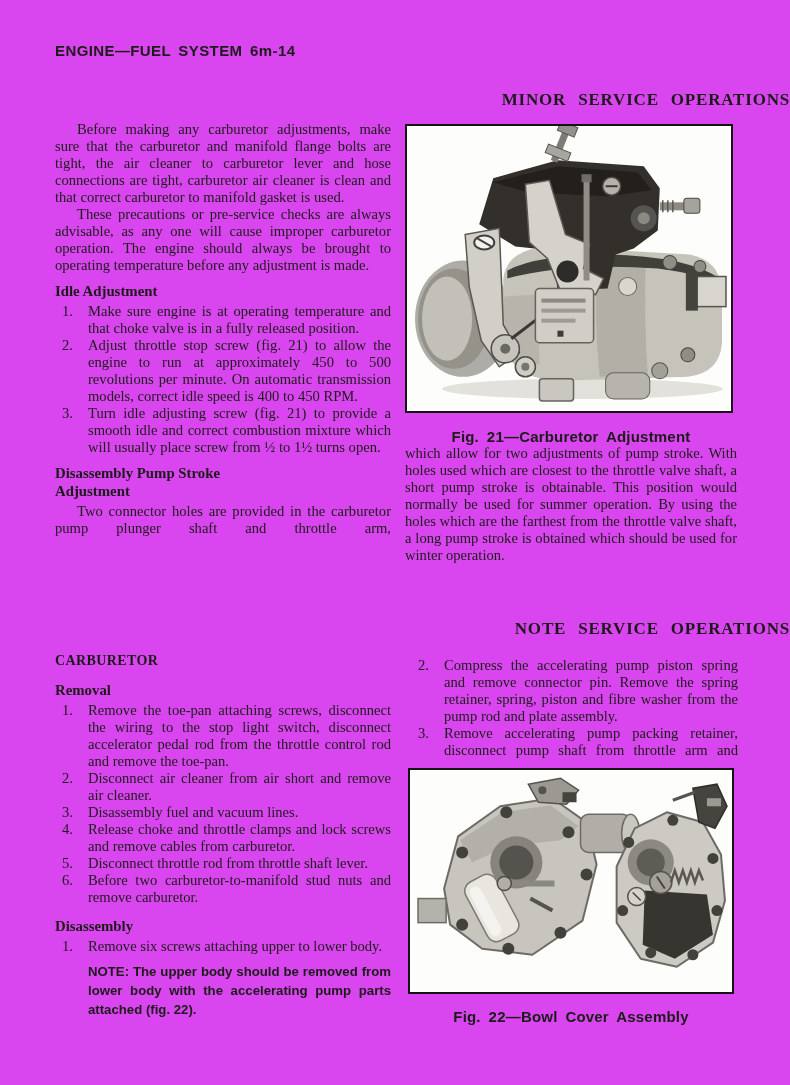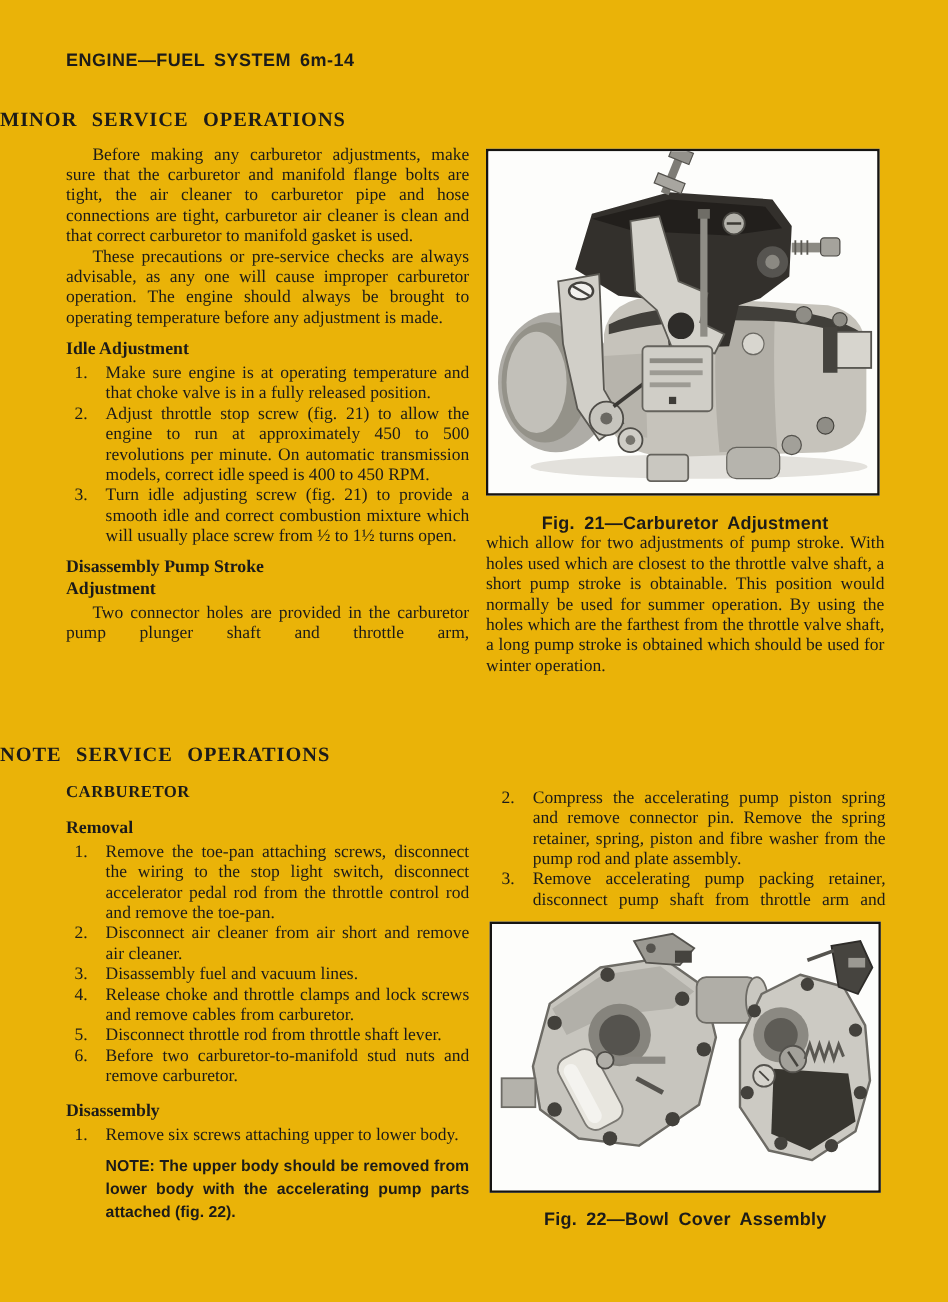--- a/index.html
+++ b/index.html
@@ -4,30 +4,30 @@
 <style>
   html,body{margin:0;padding:0;}
   body{
     width:790px;height:1085px;
     background:#f2f2f0;
     font-family:"Liberation Serif", serif;
     color:#1c1b19;
   }
   .sheet{
     position:relative;width:790px;height:1085px;
-    background:#eab308;overflow:hidden;
+    background:#d946ef;overflow:hidden;
   }
   
   .hdr{
     position:absolute;left:55px;top:42px;
     font-family:"Liberation Sans", sans-serif;
     font-weight:bold;font-size:15px;letter-spacing:.4px;word-spacing:3px;
   }
   .sec-title{
-    position:absolute;left:0;right:0;text-align:left;
+    position:absolute;left:0;right:0;text-align:right;
     font-weight:bold;font-size:17px;letter-spacing:.8px;word-spacing:7px;
     font-family:"Liberation Serif", serif;
   }
   .t-minor{top:90px;}
   .t-major{top:619px;}
   .col{position:absolute;font-size:14.6px;line-height:17px;}
   .colL1{left:55px;top:121px;width:336px;}
   .colR1{left:405px;top:124px;width:332px;}
   .colL2{left:55px;top:652px;width:336px;}
   .colR2{left:404px;top:657px;width:334px;}
@@ -74,21 +74,21 @@
 </head>
 <body>
 
 <div class="sheet">
 
   <div class="hdr">ENGINE—FUEL SYSTEM 6m-14</div>
 
   <div class="sec-title t-minor">MINOR SERVICE OPERATIONS</div>
 
   <div class="col colL1">
-    <p class="body ind">Before making any carburetor adjustments, make sure that the carburetor and manifold flange bolts are tight, the air cleaner to carburetor pipe and hose connections are tight, carburetor air cleaner is clean and that correct carburetor to manifold gasket is used.</p>
+    <p class="body ind">Before making any carburetor adjustments, make sure that the carburetor and manifold flange bolts are tight, the air cleaner to carburetor lever and hose connections are tight, carburetor air cleaner is clean and that correct carburetor to manifold gasket is used.</p>
     <p class="body ind">These precautions or pre-service checks are always advisable, as any one will cause improper carburetor operation. The engine should always be brought to operating temperature before any adjustment is made.</p>
     <div class="subhead">Idle Adjustment</div>
 
     <div class="li">
       <span class="num">1.</span>
       <span class="txt">Make sure engine is at operating temperature and that choke valve is in a fully released position.</span>
     </div>
     <div class="li">
       <span class="num">2.</span>
       <span class="txt">Adjust throttle stop screw (fig. 21) to allow the engine to run at approximately 450 to 500 revolutions per minute. On automatic transmission models, correct idle speed is 400 to 450 RPM.</span>

